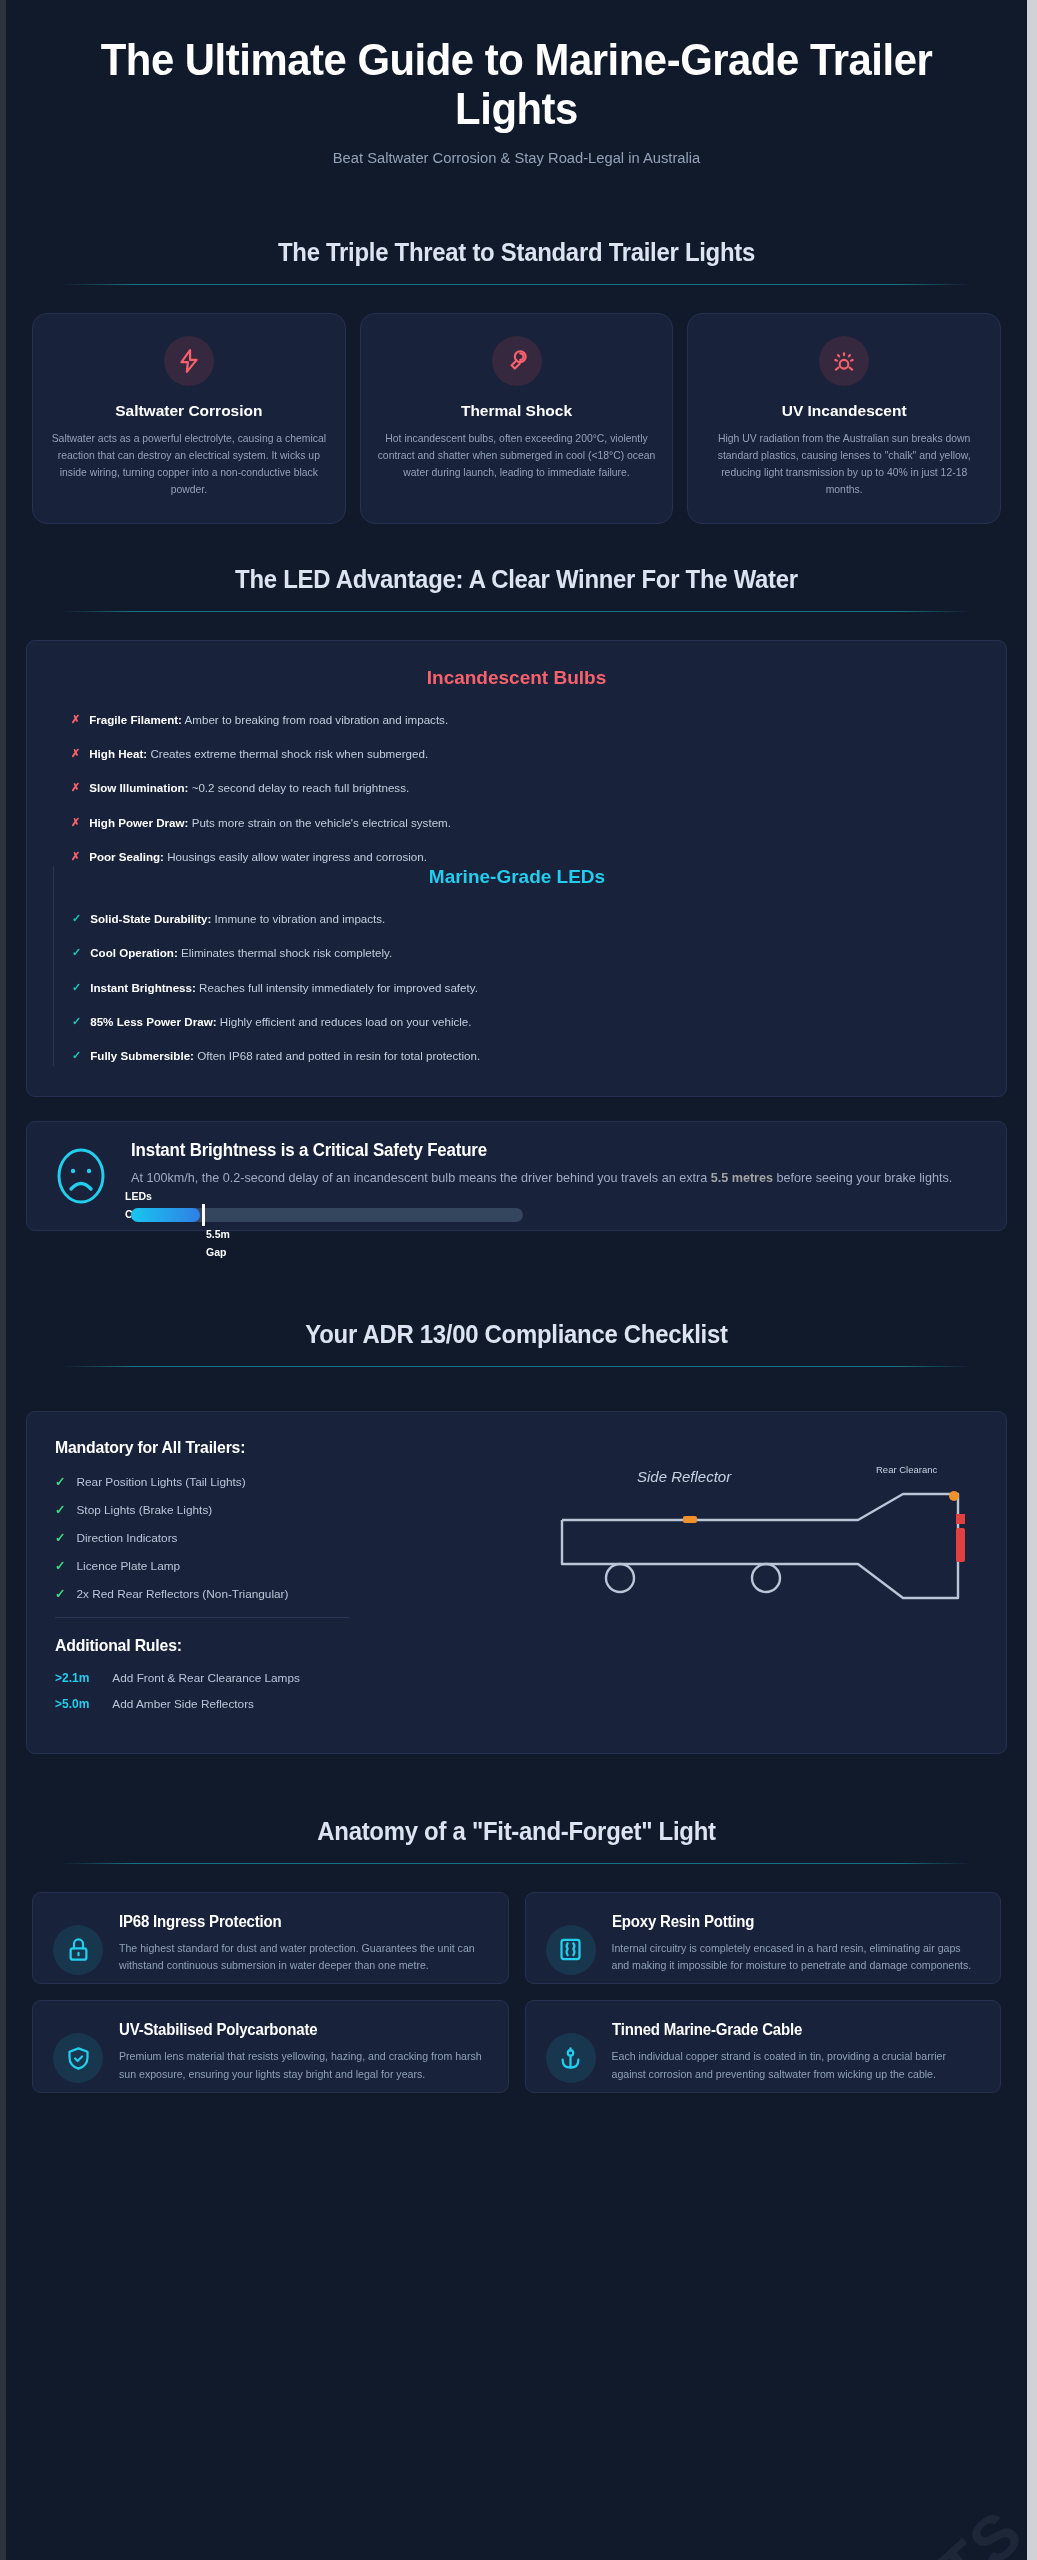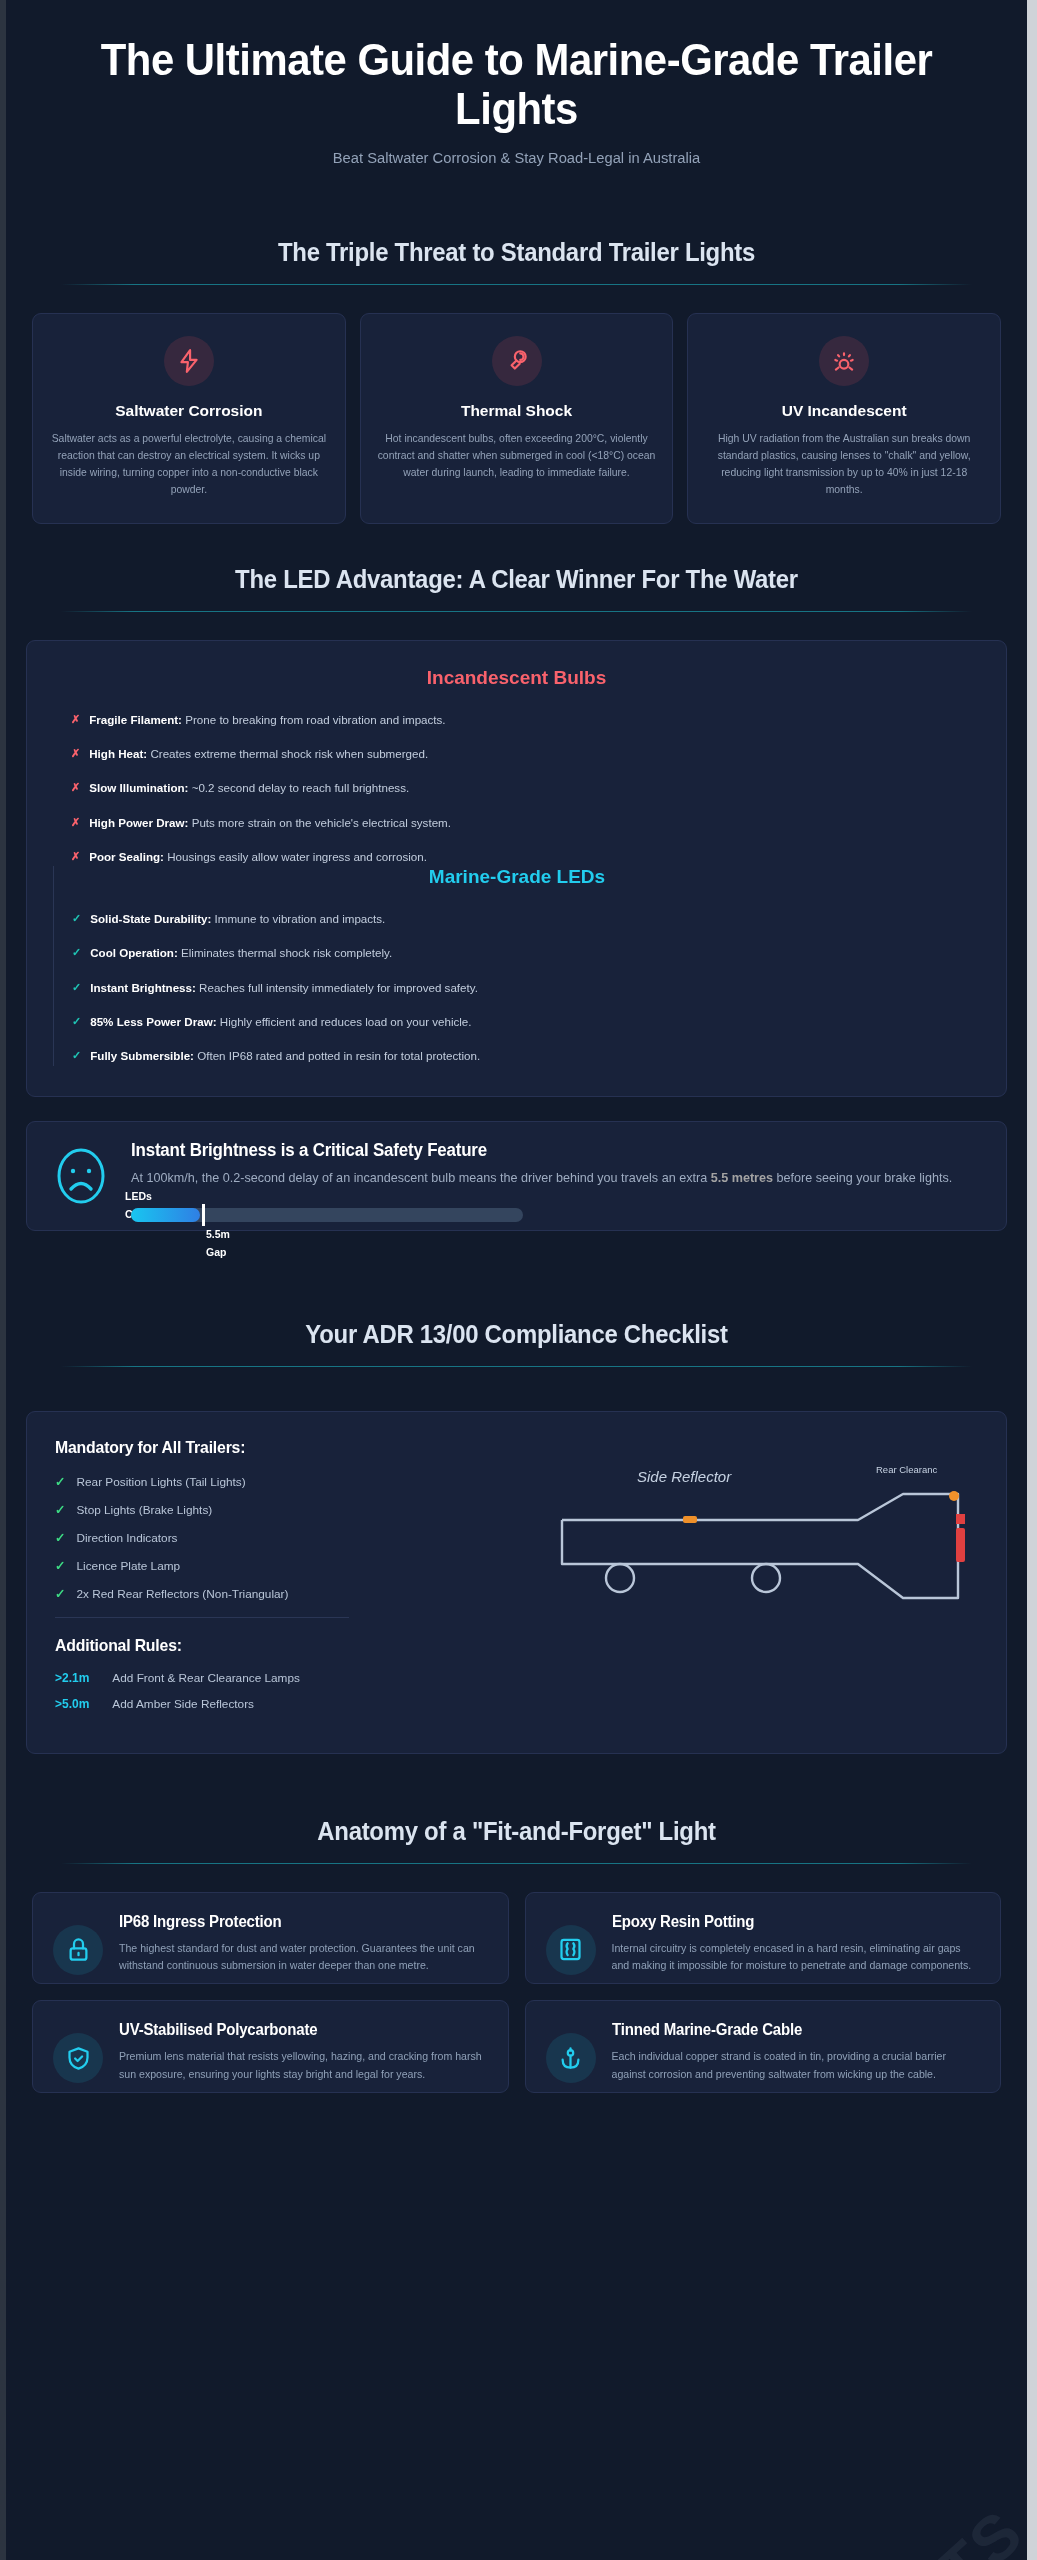--- a/index.html
+++ b/index.html
@@ -75,21 +75,21 @@
   .threat-grid {
     display: flex;
     gap: 14px;
     margin-top: 28px;
     padding: 0 6px;
   }
   .threat-card {
     flex: 1;
     background: #18223a;
     border: 1px solid #263152;
-    border-radius: 9px;
+    border-radius: 15px;
     padding: 22px 16px 24px 16px;
     text-align: center;
   }
   .icon-circle {
     width: 50px; height: 50px;
     border-radius: 50%;
     margin: 0 auto 16px auto;
     display: flex; align-items: center; justify-content: center;
     background: rgba(240, 80, 90, 0.14);
   }
@@ -360,21 +360,21 @@
       <h2 class="sec-title">The LED Advantage: A Clear Winner For The Water</h2>
       <div class="sec-rule"></div>
 
       <div class="compare-card">
 
         <div class="compare-col col-bad">
           <h3>Incandescent Bulbs</h3>
           <ul class="cmp-list">
             <li>
               <span class="cmp-mark">✗</span>
-              <span><b>Fragile Filament:</b><span> Prone to breaking from road vibration and impacts.</span></span>
+              <span><b>Fragile Filament:</b><span> Amber to breaking from road vibration and impacts.</span></span>
             </li>
             <li>
               <span class="cmp-mark">✗</span>
               <span><b>High Heat:</b><span> Creates extreme thermal shock risk when submerged.</span></span>
             </li>
             <li>
               <span class="cmp-mark">✗</span>
               <span><b>Slow Illumination:</b><span> ~0.2 second delay to reach full brightness.</span></span>
             </li>
             <li>

